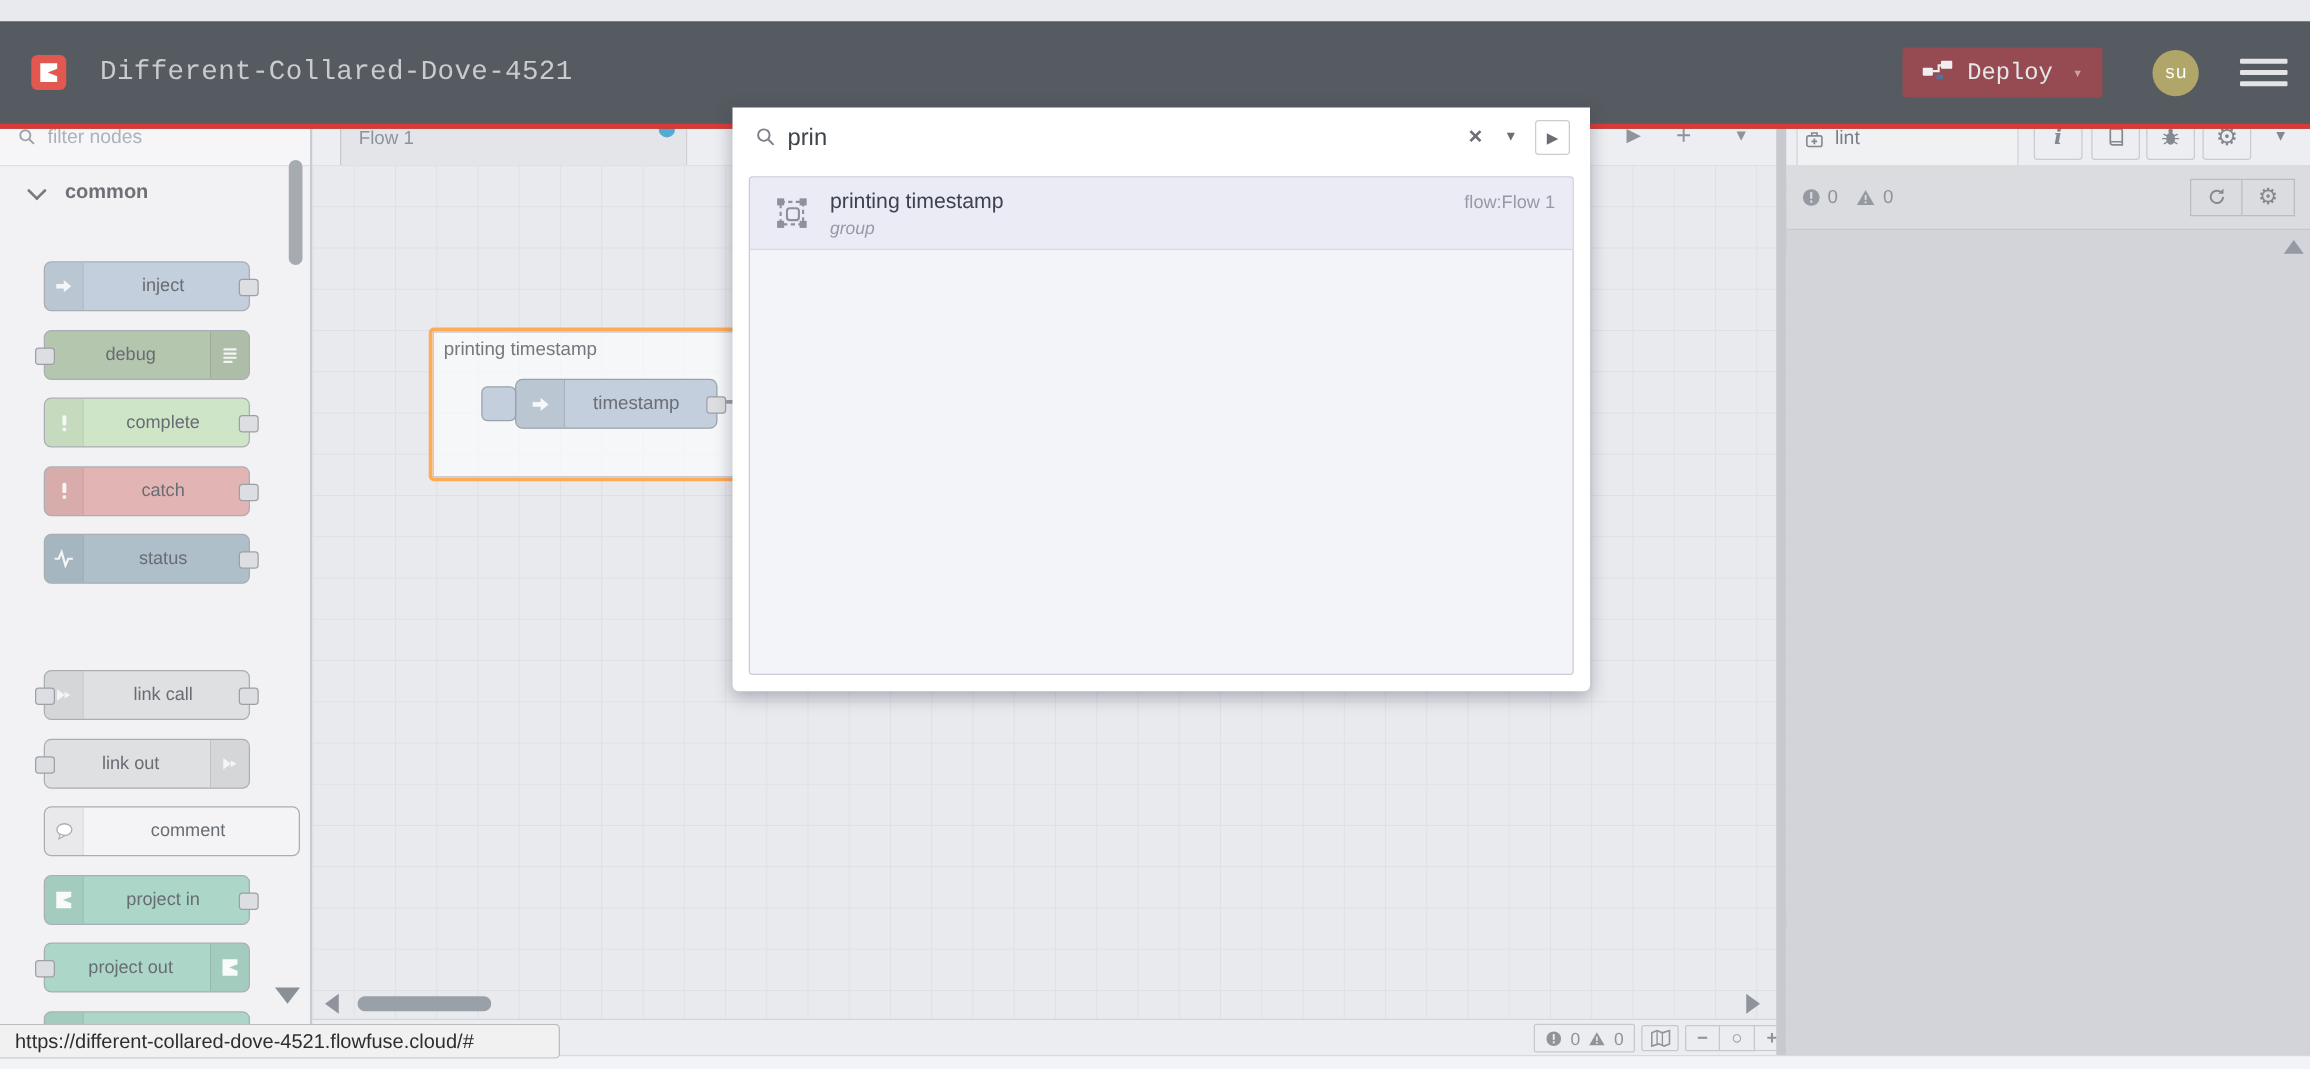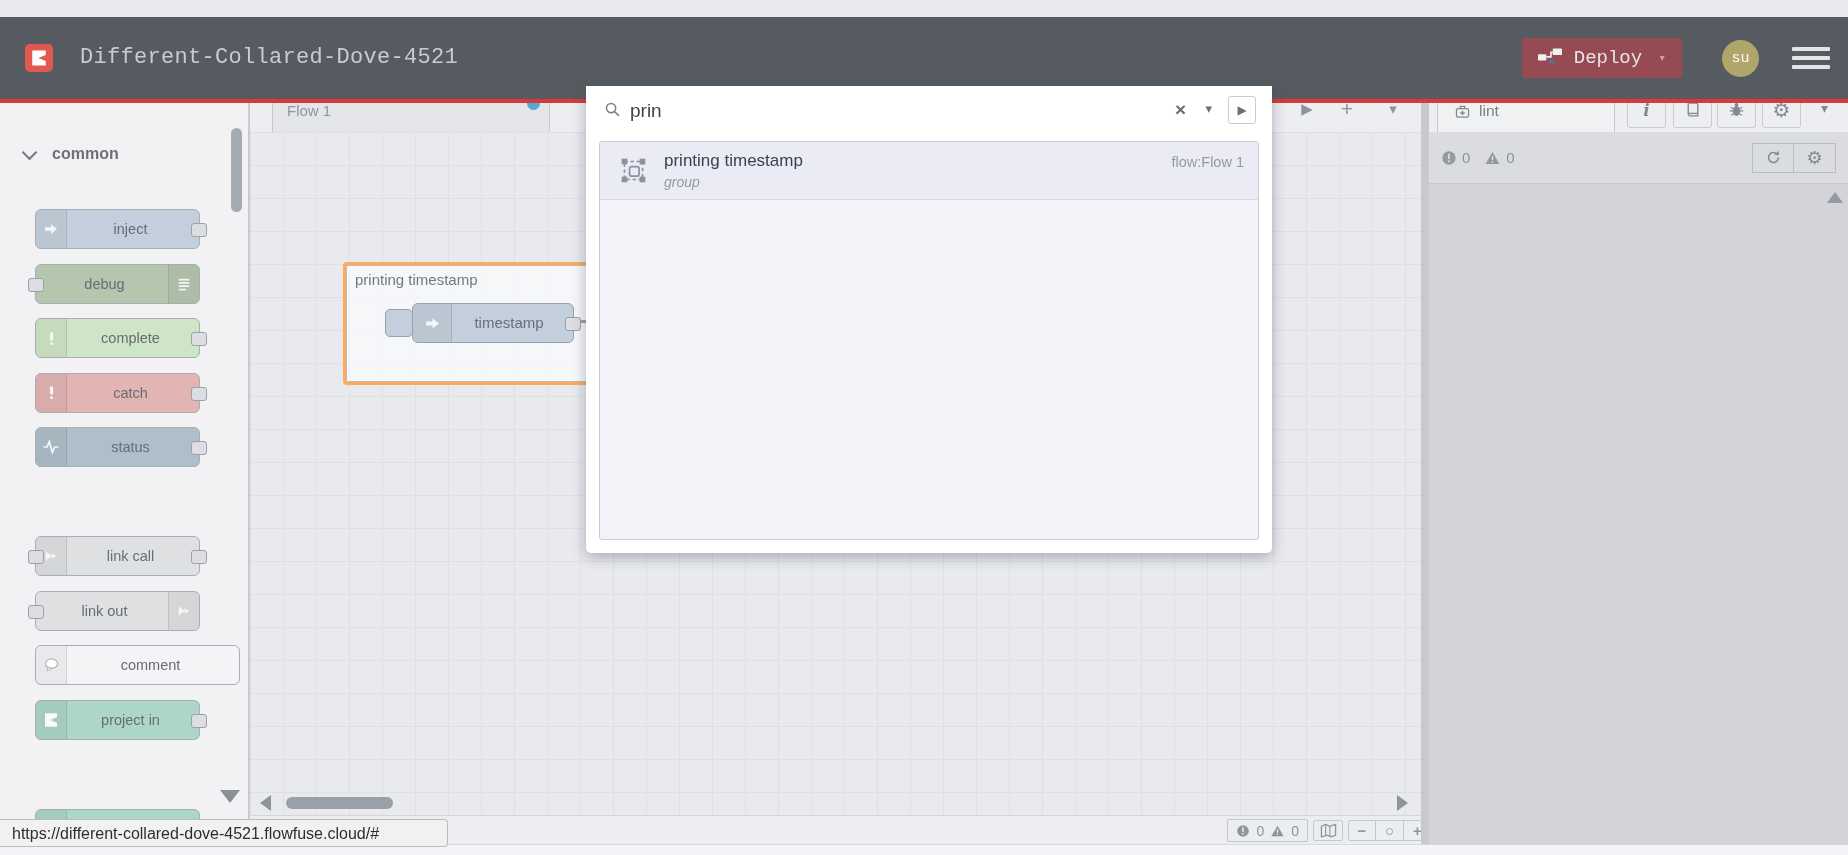--- a/index.html
+++ b/index.html
@@ -62,21 +62,21 @@
   .badge-box{display:flex;align-items:center;gap:6px;border:1px solid #c5c8cd;border-radius:2px;height:21px;padding:0 8px;color:#8f939b;font-size:14px;}
   .sq-btn{height:21px;border:1px solid #c5c8cd;border-radius:2px;display:flex;align-items:center;justify-content:center;color:#8f939b;background:transparent;cursor:pointer;box-sizing:border-box;}
   .zoom-group{display:flex;}
   .zoom-group .sq-btn{width:28px;border-radius:0;border-left:none;font-size:15px;font-weight:bold;}
   .zoom-group .sq-btn:first-child{border-left:1px solid #c5c8cd;border-radius:2px 0 0 2px;}
   .zoom-group .sq-btn:last-child{border-radius:0 2px 2px 0;}
   
   .separator{position:absolute;left:1421px;top:86px;width:8px;height:759px;background:#c7c9ce;cursor:col-resize;}
   .sidebar{position:absolute;left:1429px;top:86px;width:419px;height:759px;background:#d3d4d9;overflow:hidden;}
   .side-tabbar{position:absolute;left:0;top:0;right:0;height:46px;background:#eceef1;border-bottom:1px solid #cdced3;}
-  .side-tab{position:absolute;left:8px;top:3px;bottom:0;width:178px;background:#f0f1f3;border:1px solid #c6c8cd;border-bottom:none;border-radius:3px 3px 0 0;display:flex;align-items:center;padding-left:16px;box-sizing:border-box;gap:8px;color:#797d84;font-size:15.5px;cursor:pointer;}
+  .side-tab{position:absolute;left:8px;top:3px;bottom:0;width:178px;background:#f0f1f3;border:1px solid #c6c8cd;border-bottom:none;border-radius:3px 3px 0 0;display:flex;align-items:center;padding-left:5px;box-sizing:border-box;gap:8px;color:#797d84;font-size:15.5px;cursor:pointer;}
   .icon-btn{position:absolute;top:5px;width:39px;height:37px;border:1px solid #c9cbd0;border-radius:3px;display:flex;align-items:center;justify-content:center;color:#84888f;cursor:pointer;box-sizing:border-box;}
   .lint-toolbar{position:absolute;left:0;top:46px;right:0;height:52px;background:#dbdce0;border-bottom:1px solid #c6c8cd;display:flex;align-items:center;padding:0 12px;box-sizing:border-box;color:#8f939b;font-size:15px;}
   .lint-toolbar .count{margin:0 14px 0 5px;}
   .lint-btns{margin-left:auto;display:flex;}
   .lint-btns .tool{width:42px;height:30px;border:1px solid #b9bcc2;display:flex;align-items:center;justify-content:center;color:#84888f;cursor:pointer;box-sizing:border-box;}
   .lint-btns .tool+.tool{border-left:none;}
   .side-content{position:absolute;left:0;top:98px;right:0;bottom:0;background:#d3d4d9;}
   .side-uptri{right:5px;top:8px;border-left:8px solid transparent;border-right:8px solid transparent;border-bottom:11px solid #9599a1;}
   
   .search-dialog{position:absolute;left:586px;top:86px;width:686px;height:467px;background:#fff;border-radius:0 0 5px 5px;box-shadow:0 4px 14px rgba(50,50,70,.35);z-index:50;}
@@ -124,20 +124,27 @@
       <div class="avatar">su</div>
       <div class="burger">
           <span></span>
           <span></span>
           <span></span>
         </div>
     </div>
   </div>
 
   <div class="palette">
+    <div class="palette-search">
+      <svg width="15" height="15" viewBox="0 0 24 24">
+          <circle cx="10" cy="10" r="6.5" fill="none" stroke="currentColor" stroke-width="2.4"></circle>
+          <line x1="15" y1="15" x2="21" y2="21" stroke="currentColor" stroke-width="2.4"></line>
+        </svg>
+      <input readonly="" placeholder="filter nodes" style="">
+    </div>
     <div class="cat-header">
       <span class="cat-chevron"></span>
       <span class="cat-label">common</span>
     </div>
     <div class="pnode-list">
         <div class="pnode" style="top: 0px; background: rgb(195, 207, 220);">
           <span class="pnode-icon left">
             <svg width="16" height="16" viewBox="0 0 24 24">
               <path d="M3 9.2h9V4.5L21 12l-9 7.5v-4.7H3z" fill="#fafbfc" opacity=".9"></path>
             </svg>
@@ -227,20 +234,29 @@
           <span class="pnode-label lab-right">comment</span>
         </div>
         <div class="pnode" style="top: 490.5px; background: rgb(171, 214, 200);">
           <span class="pnode-icon left">
             <svg width="16" height="16" viewBox="0 0 24 24">
               <polygon points="3,2 21,2 21,8 11,12 21,16 21,22 3,22" fill="#fff" opacity=".92"></polygon>
             </svg>
           </span>
           <span class="pnode-label lab-right">project in</span>
           <span class="port port-out"></span>
+        </div>
+        <div class="pnode" style="top: 545px; background: rgb(171, 214, 200);">
+          <span class="pnode-icon right">
+            <svg width="16" height="16" viewBox="0 0 24 24">
+              <polygon points="3,2 21,2 21,8 11,12 21,16 21,22 3,22" fill="#fff" opacity=".92"></polygon>
+            </svg>
+          </span>
+          <span class="pnode-label lab-left">project out</span>
+          <span class="port port-in"></span>
         </div>
         <div class="pnode" style="top: 599.5px; background: rgb(171, 214, 200);">
           <span class="pnode-icon left">
             <svg width="16" height="16" viewBox="0 0 24 24">
               <polygon points="3,2 21,2 21,8 11,12 21,16 21,22 3,22" fill="#fff" opacity=".92"></polygon>
             </svg>
           </span>
           <span class="pnode-label lab-right">project call</span>
           <span class="port port-in"></span>
           <span class="port port-out"></span>

